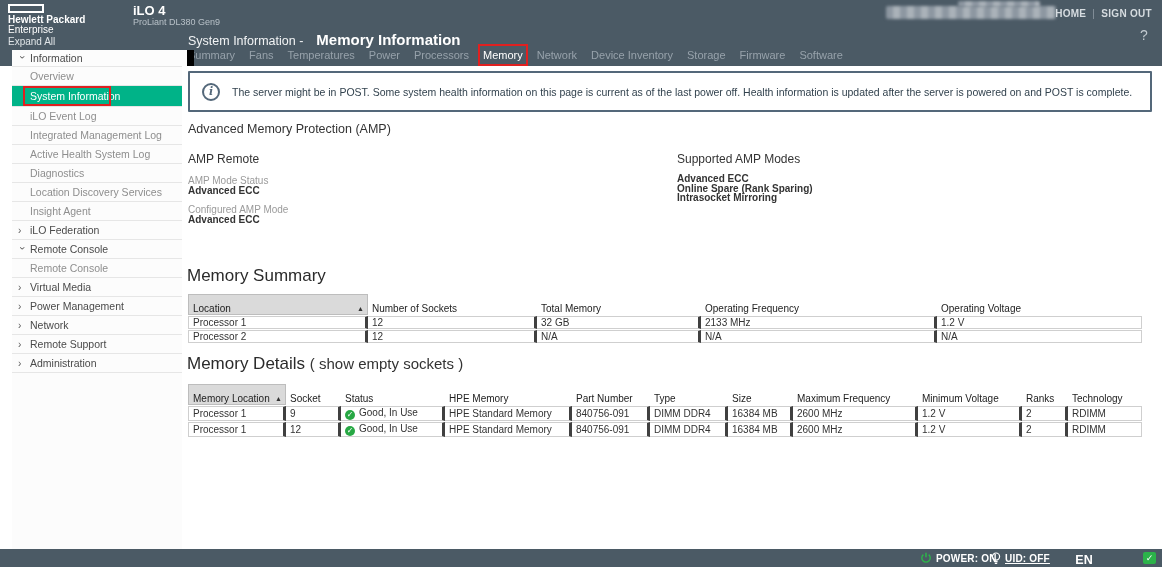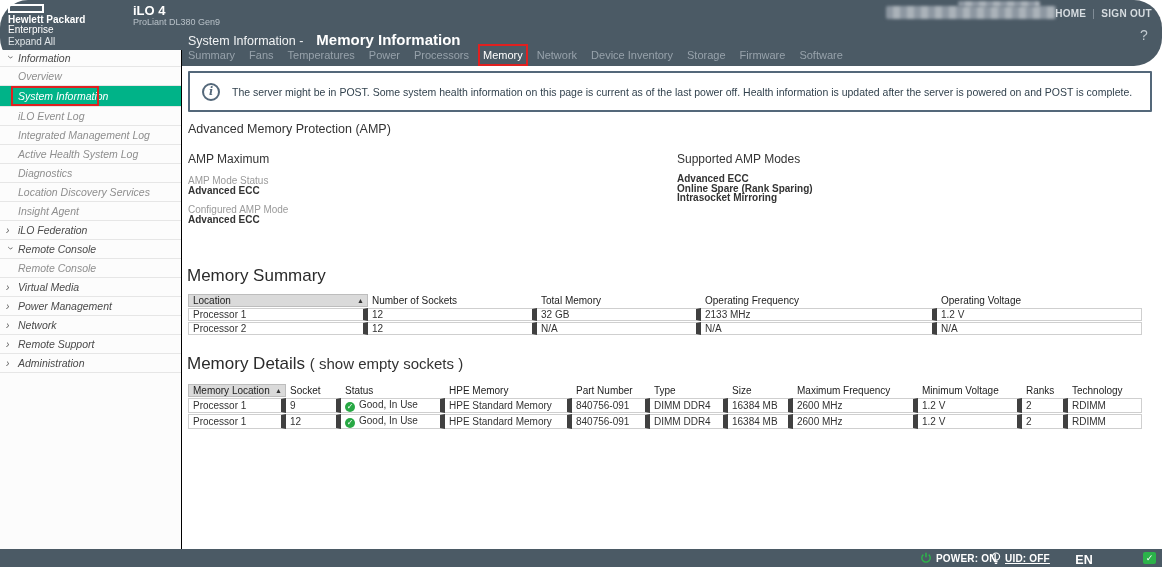--- a/index.html
+++ b/index.html
@@ -1,21 +1,21 @@
 <!DOCTYPE html>
 <html><head>
 <meta charset="utf-8">
 <style>
   * { margin:0; padding:0; box-sizing:border-box; }
   html,body { background:#e8e8e8; }
   body { font-family:"Liberation Sans", sans-serif; }
   #page { position:relative; width:1162px; height:567px; background:#fff; overflow:hidden; }
 
   
-  .header { position:absolute; left:0; top:0; width:1162px; height:66px; background:#4B5A65;border-radius:28px; }
+  .header { position:absolute; left:0; top:0; width:1162px; height:66px; background:#4B5A65; }
   .hpe-logo { position:absolute; left:8px; top:4px; }
   .hpe-logo .rect { width:36px; height:9px; border:2px solid #fff; margin-bottom:2px; }
   .hpe-logo .l1 { color:#fff; font-size:10px; font-weight:bold; line-height:10px; }
   .hpe-logo .l2 { color:#fff; font-size:10px; line-height:10px; }
   .product { position:absolute; left:133px; top:4px; }
   .product .name { color:#fff; font-size:13px; font-weight:bold; line-height:13px; }
   .product .server { color:#B8C1C8; font-size:9px; line-height:11px; }
   .redact { position:absolute; background:repeating-linear-gradient(90deg,#8d97a1 0 7px,#aab2b9 7px 14px); filter:blur(1.5px); border-radius:2px; }
   .redact.r1 { left:886px; top:6px; width:170px; height:13px; }
   .redact.r2 { left:958px; top:1px; width:82px; height:6px; }
@@ -28,21 +28,21 @@
 
   
   .page-title { position:absolute; left:188px; top:31px; display:flex; align-items:baseline; white-space:nowrap; }
   .page-title .crumb { color:#F2F4F5; font-size:12.5px;text-align:center; }
   .page-title .title { color:#fff; font-size:15px; font-weight:bold; margin-left:13px; }
   .tabs { position:absolute; left:188px; top:49px; display:flex; gap:14px; white-space:nowrap; }
   .tab { color:#97A2AB; font-size:11px; cursor:pointer; }
   .tab.active { color:#fff; outline:2px solid #E02020; outline-offset:3px; }
 
   
-  .nav { position:absolute; left:0; top:50px; width:182px; height:499px; background:#FCFCFC; border-right:1px solid #000000;font-style:italic; }
+  .nav { position:absolute; left:12px; top:50px; width:182px; height:499px; background:#FCFCFC; border-right:7px solid #000000; }
   .nav-item { position:relative; height:19px; line-height:19px; border-bottom:1px solid #E6E6E6; font-size:10.5px; color:#4A4A4A; padding-left:18px; cursor:pointer; white-space:nowrap; overflow:hidden; }
   .nav-item.first { height:17px; line-height:17px; }
   .nav-item .chev { position:absolute; left:6px; top:0; width:8px; color:#5A5A5A; font-size:10px; }
   .nav-item .chev.down { transform:rotate(90deg) translateX(1px); transform-origin:center; }
   .nav-item.sub { color:#8E8E8E; }
   .nav-item.selected { background:#00B388; color:#fff; height:21px; line-height:21px; }
   .ann-box { position:absolute; left:11px; top:0; width:88px; height:20px; border:2px solid #E02020; pointer-events:none; }
 
   
   .content { position:absolute; left:182px; top:66px; width:980px; height:483px; background:#fff; }
@@ -54,24 +54,24 @@
   .h-amp { position:absolute; left:188px; top:122px; font-size:12.5px; color:#333; }
   .h-sub { position:absolute; font-size:12px; color:#333; }
   .lbl { position:absolute; font-size:10px; color:#9B9B9B; }
   .val { position:absolute; font-size:10px; font-weight:bold; color:#333; }
   .modes { position:absolute; left:677px; top:174px; font-size:10px; font-weight:bold; color:#333; line-height:9.6px; }
 
   .h-section { position:absolute; font-size:17px; color:#2B2B2B; white-space:nowrap; }
   .h-section .small-link { font-size:15px; color:#333; font-weight:normal; cursor:pointer; }
 
   table.grid { border-collapse:separate; border-spacing:0 1px; table-layout:fixed; position:absolute; font-size:10px; color:#333; }
-  table.grid th { font-weight:normal; text-align:left; height:11px; line-height:11px; padding:0 0 0 4px; color:#222; white-space:nowrap; overflow:hidden; cursor:pointer; }
+  table.grid th { font-weight:normal; text-align:left; height:11px; line-height:11px; padding:8px 0 0 4px; color:#222; white-space:nowrap; overflow:hidden; cursor:pointer; }
   table.grid th.sorted { background:#DADADA; border:1px solid #BDBDBD; }
   table.grid th .sort-arrow { float:right; font-size:7px; color:#333; margin-right:3px; line-height:11px; }
-  table.grid td { background:#fff; height:11px; line-height:11px; padding:0 0 0 4px; border-top:1px solid #CFCFCF; border-bottom:1px solid #CFCFCF; border-right:5px solid #404040; white-space:nowrap; overflow:hidden; }
+  table.grid td { background:#fff; height:11px; line-height:11px; padding:0 0 0 4px; border-top:1px solid #CFCFCF; border-bottom:1px solid #CFCFCF; border-right:3px solid #404040; white-space:nowrap; overflow:hidden; }
   table.grid td:first-child { border-left:1px solid #CFCFCF; }
   table.grid td:last-child { border-right:1px solid #CFCFCF; }
   .ok-icon { display:inline-block; width:10px; height:10px; border-radius:50%; background:#27A844; color:#fff; font-size:8px; line-height:10px; text-align:center; margin-right:4px; vertical-align:-1px; }
 
   #summary-table { left:188px; top:293px; width:954px; }
   #details-table { left:188px; top:383px; width:954px; }
 
   
   .statusbar { position:absolute; left:0; top:549px; width:1162px; height:18px; background:#4B5A65; }
   .sb-item { position:absolute; top:0; height:18px; display:flex; align-items:center; gap:4px; color:#fff; font-size:10px; font-weight:bold; letter-spacing:.2px; }
@@ -187,21 +187,21 @@
   </div>
 
   <div class="content" data-interactable="false"></div>
 
   <div class="banner" data-interactable="false">
     <div class="info-icon" data-interactable="false">i</div>
     <div class="txt" data-interactable="false">The server might be in POST. Some system health information on this page is current as of the last power off. Health information is updated after the server is powered on and POST is complete.</div>
   </div>
 
   <div class="h-amp" data-interactable="false">Advanced Memory Protection (AMP)</div>
-  <div class="h-sub" style="left:188px; top:152px;" data-interactable="false">AMP Maximum</div>
+  <div class="h-sub" style="left:188px; top:152px;" data-interactable="false">AMP Remote</div>
   <div class="h-sub" style="left:677px; top:152px;" data-interactable="false">Supported AMP Modes</div>
 
   <div class="lbl" style="left:188px; top:175px;" data-interactable="false">AMP Mode Status</div>
   <div class="val" style="left:188px; top:185px;" data-interactable="false">Advanced ECC</div>
   <div class="lbl" style="left:188px; top:204px;" data-interactable="false">Configured AMP Mode</div>
   <div class="val" style="left:188px; top:214px;" data-interactable="false">Advanced ECC</div>
 
   <div class="modes" data-interactable="false">
     <div data-interactable="false">Advanced ECC</div>
     <div data-interactable="false">Online Spare (Rank Sparing)</div>

